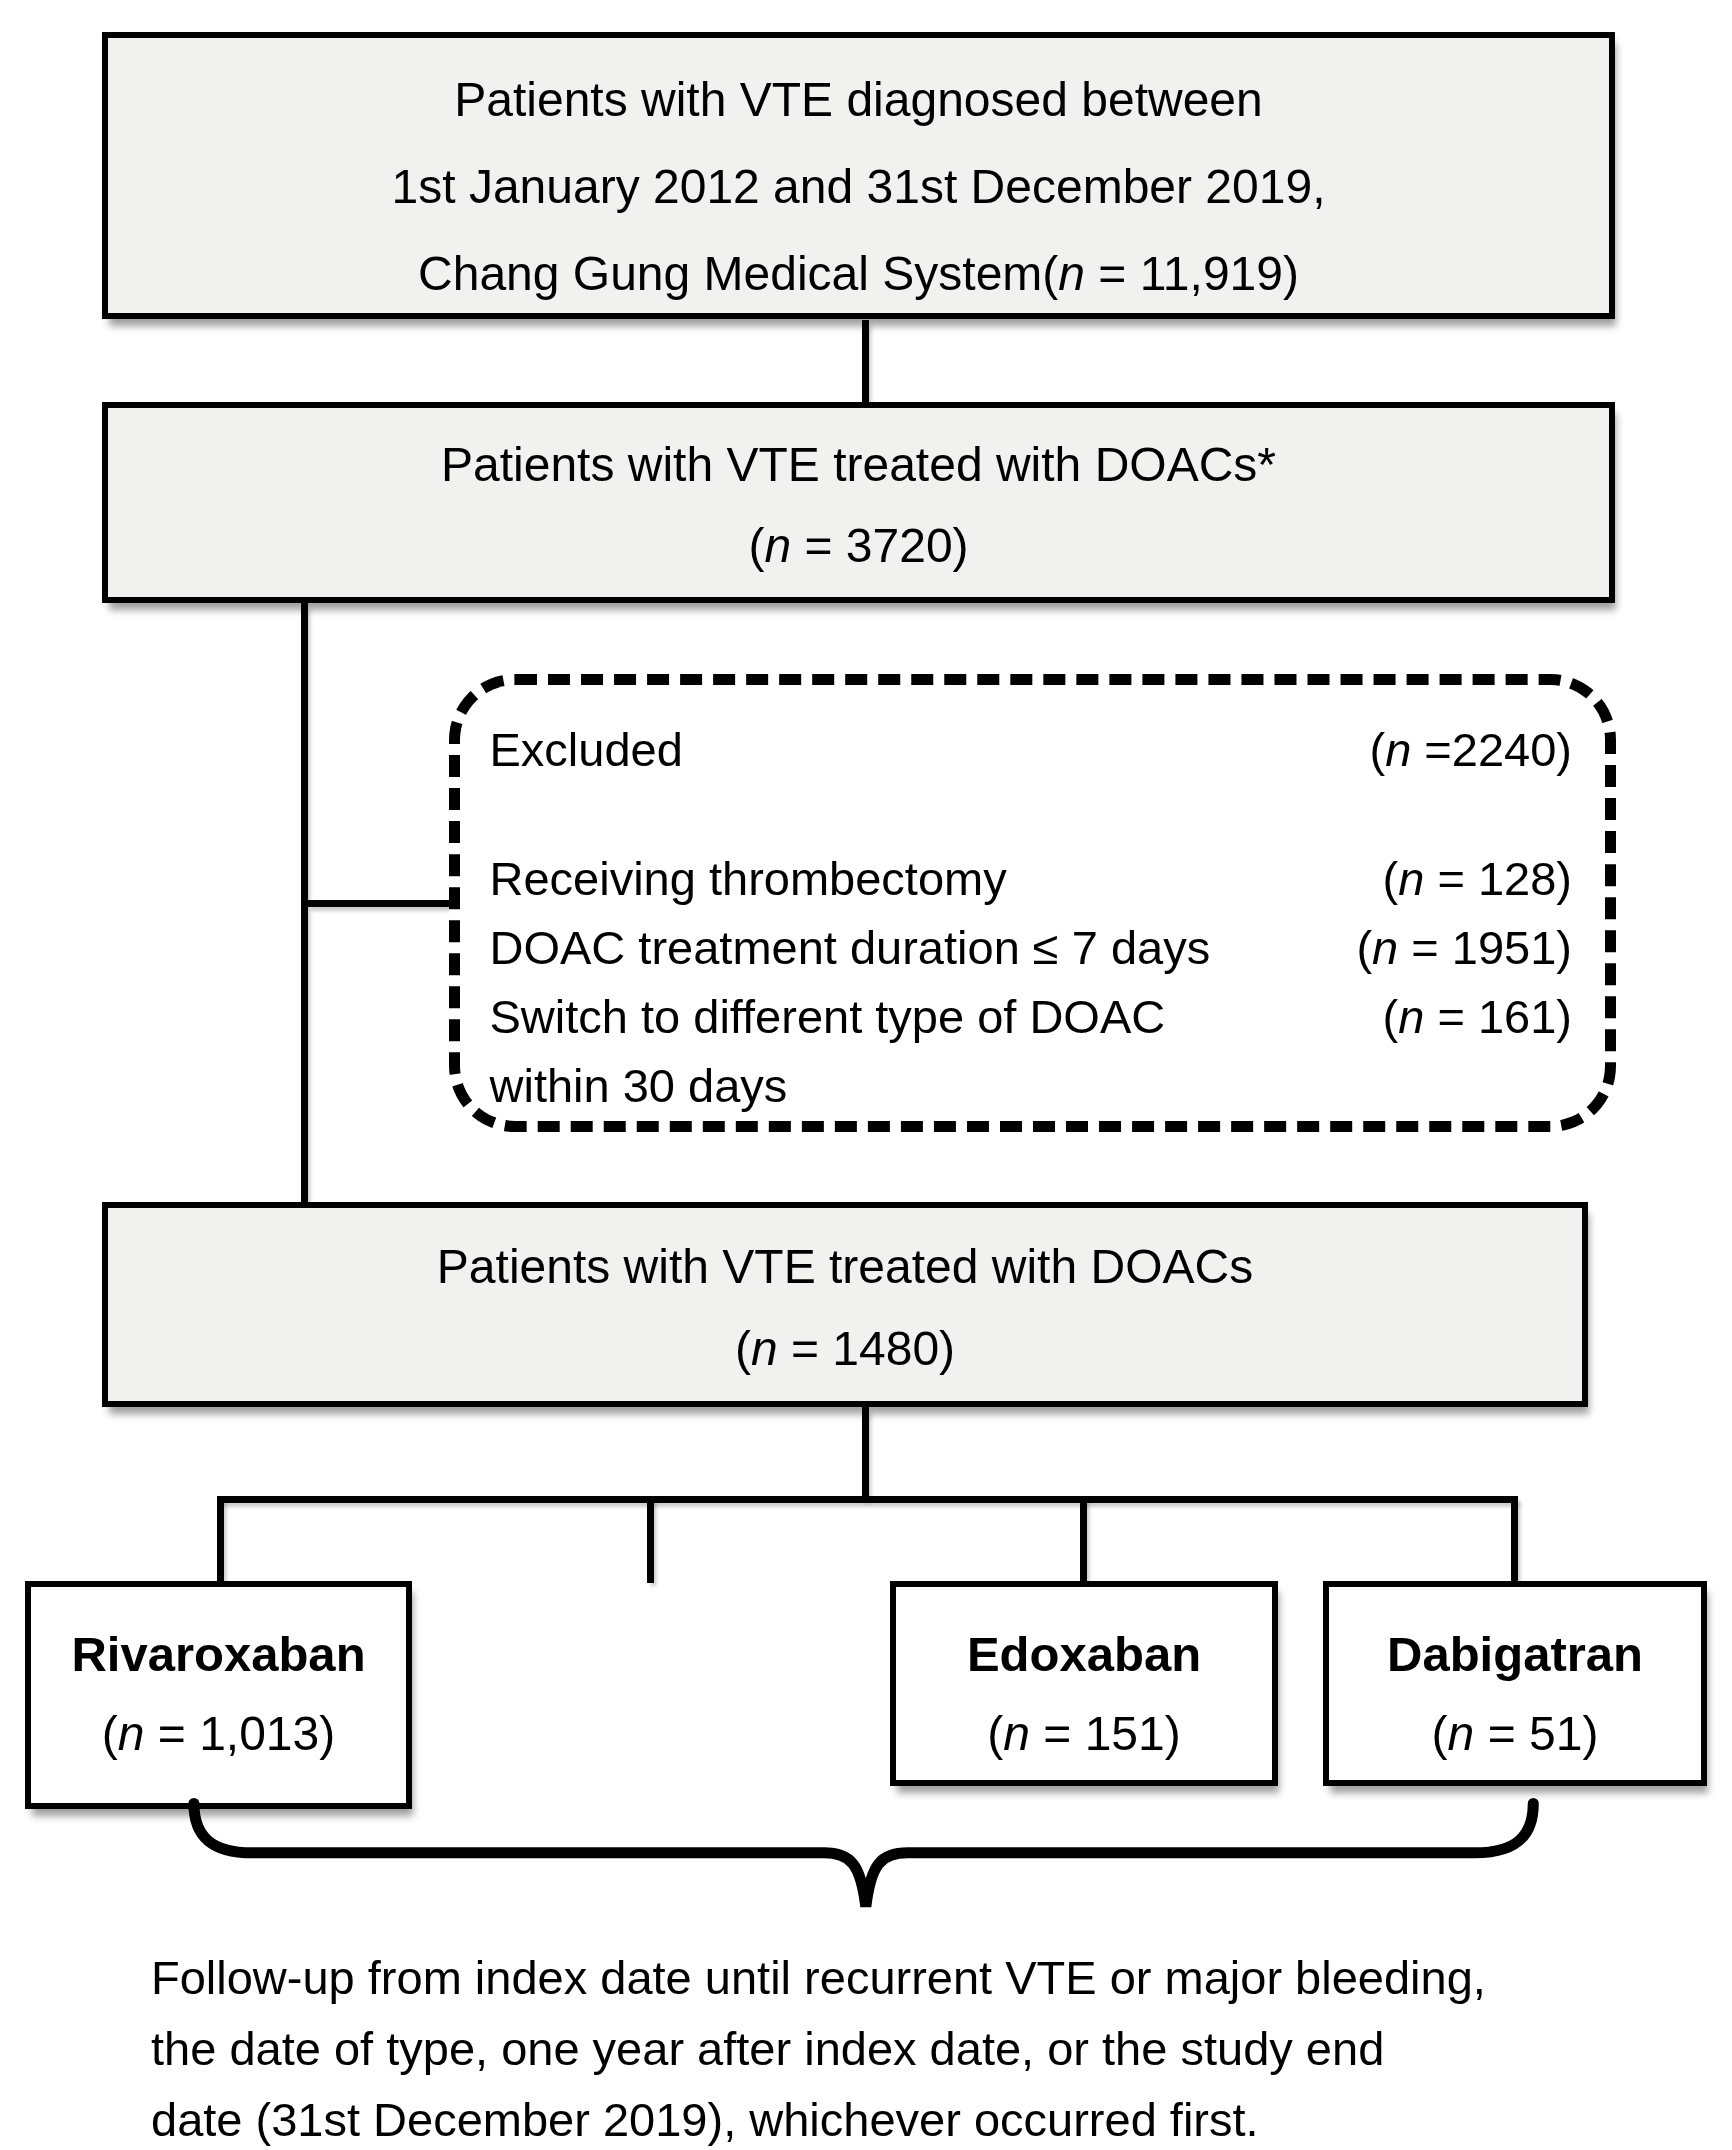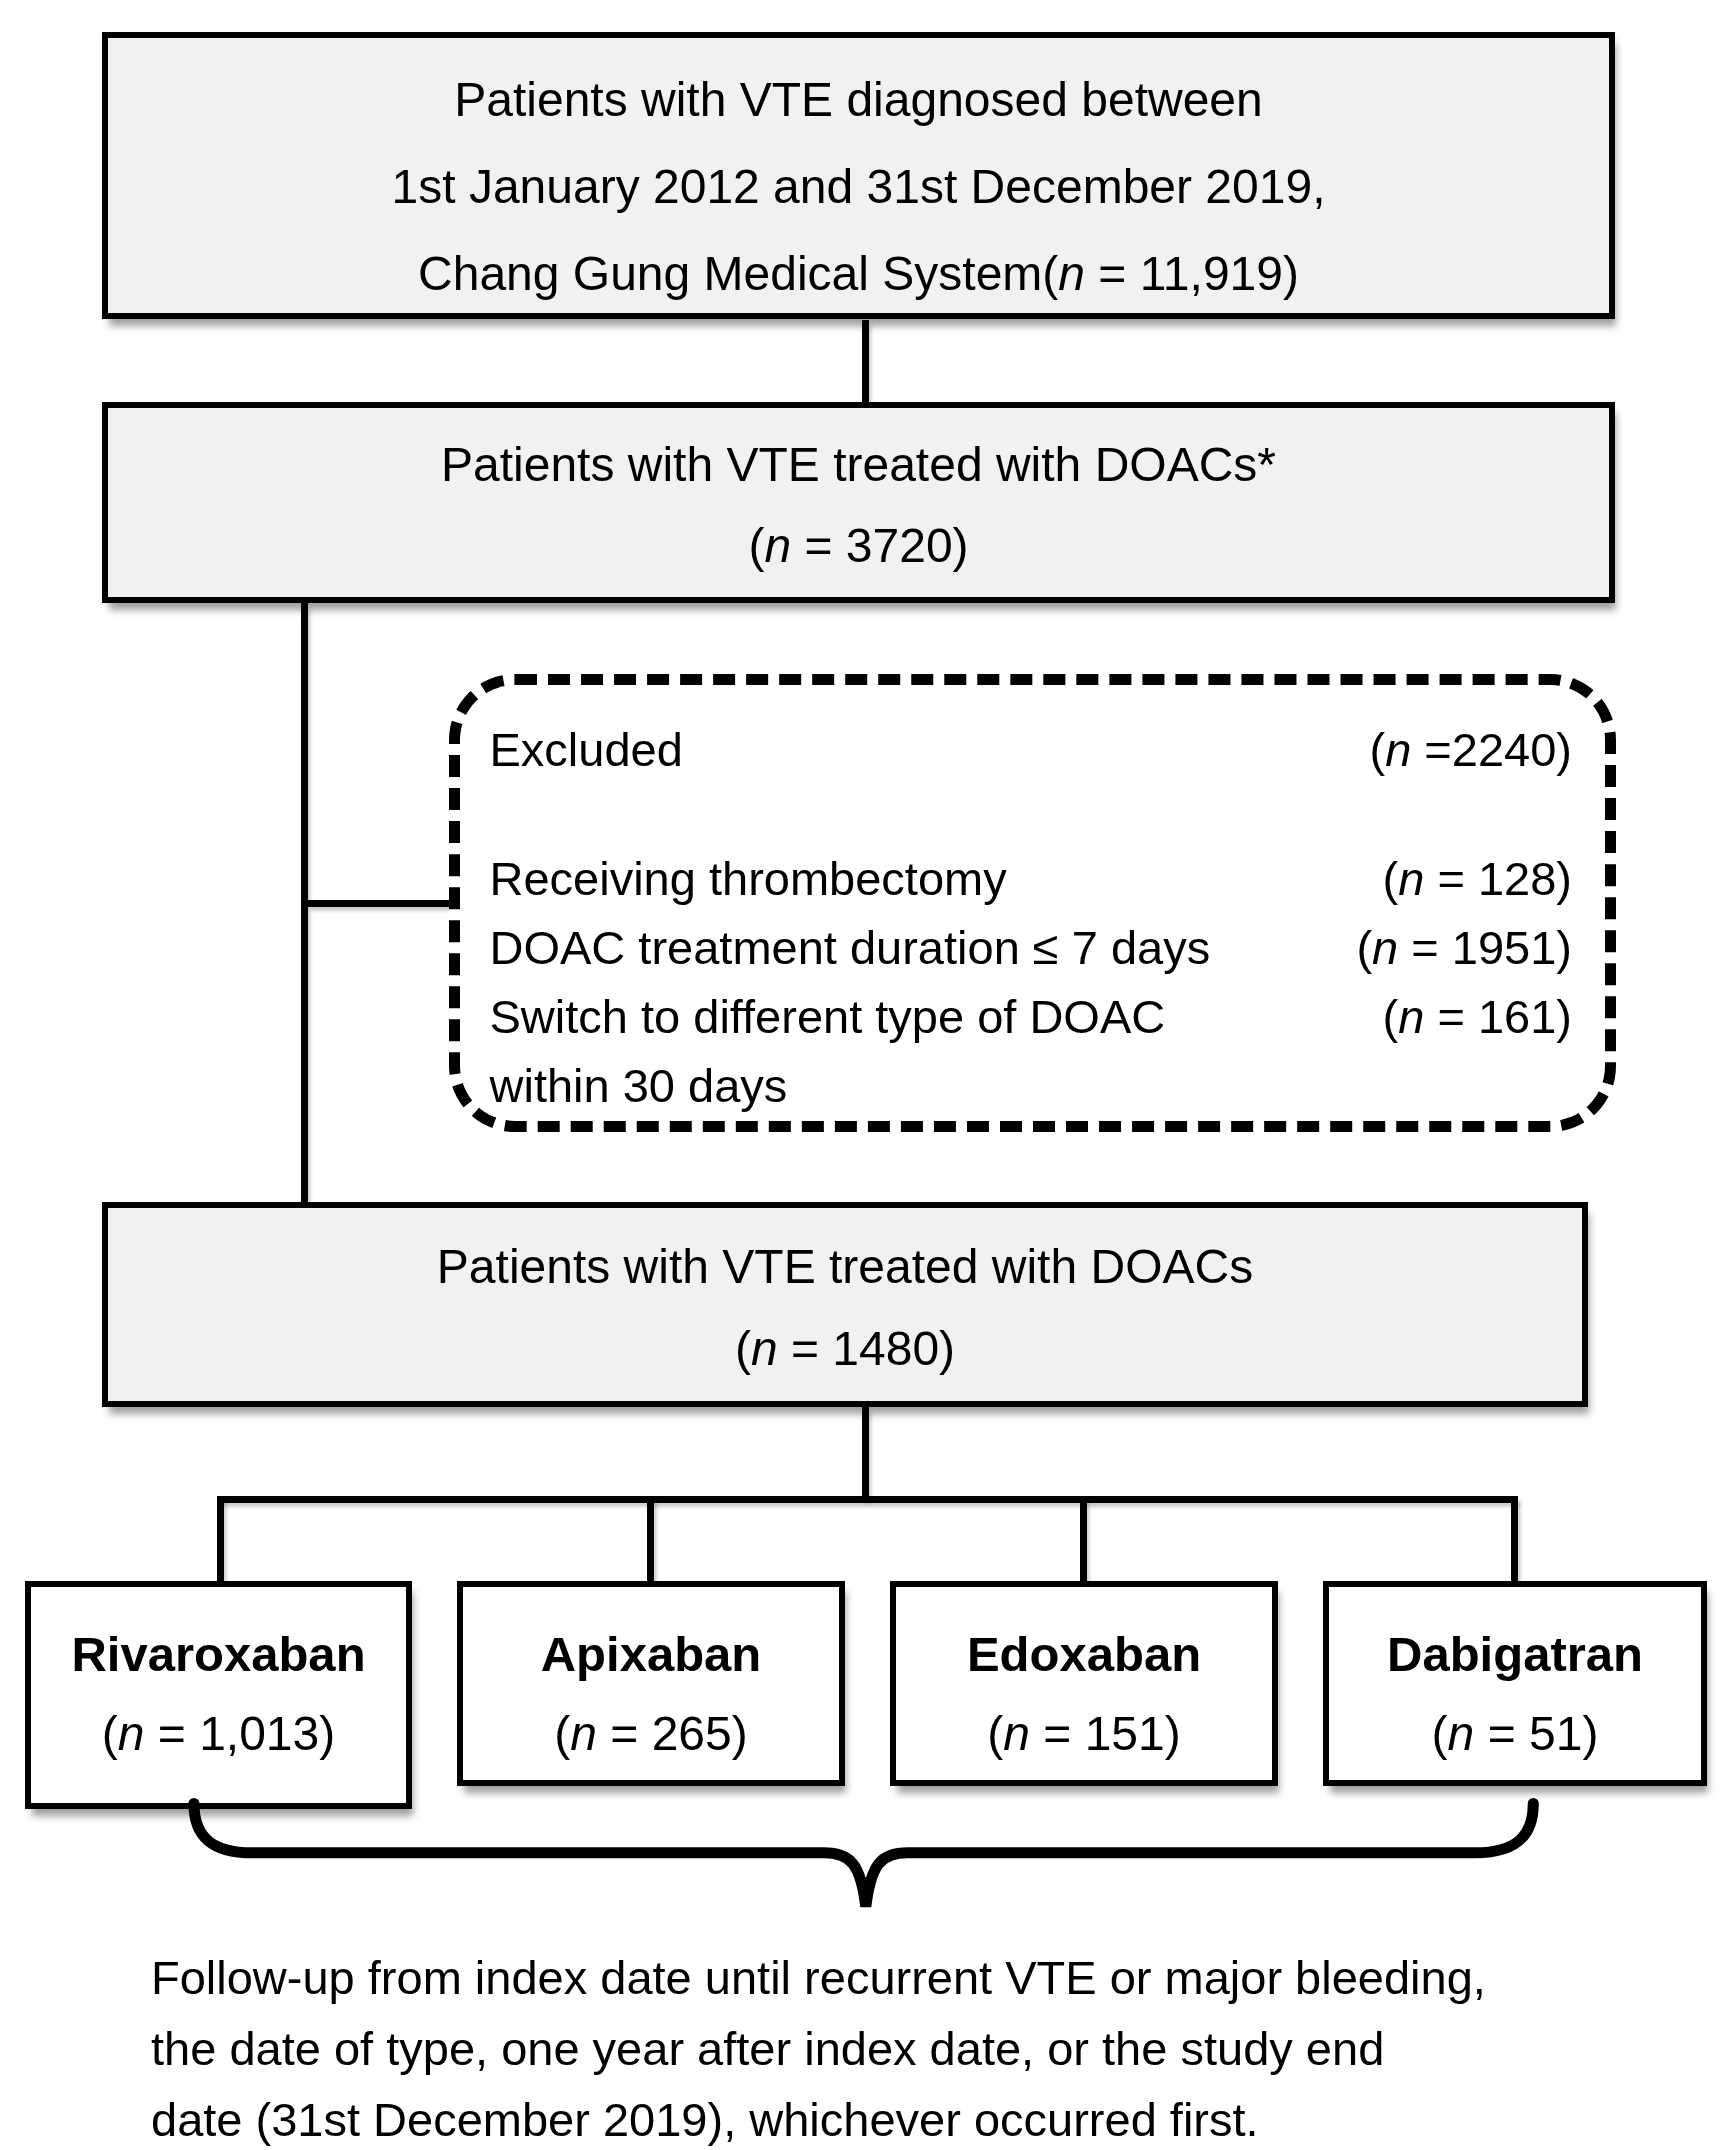--- a/index.html
+++ b/index.html
@@ -107,24 +107,20 @@
 
   <div class="box b3">
     <div class="bl">Patients with VTE treated with DOACs</div>
     <div class="bl">(<i>n</i> = 1480)</div>
   </div>
 
   <div class="box white drug dR">
     <div class="drug-name">Rivaroxaban</div>
     <div class="drug-n">(<i>n</i> = 1,013)</div>
   </div>
-  <div class="box white drug dA">
-    <div class="drug-name">Apixaban</div>
-    <div class="drug-n">(<i>n</i> = 265)</div>
-  </div>
   <div class="box white drug dE">
     <div class="drug-name">Edoxaban</div>
     <div class="drug-n">(<i>n</i> = 151)</div>
   </div>
   <div class="box white drug dD">
     <div class="drug-name">Dabigatran</div>
     <div class="drug-n">(<i>n</i> = 51)</div>
   </div>
 
   <div class="brace">

